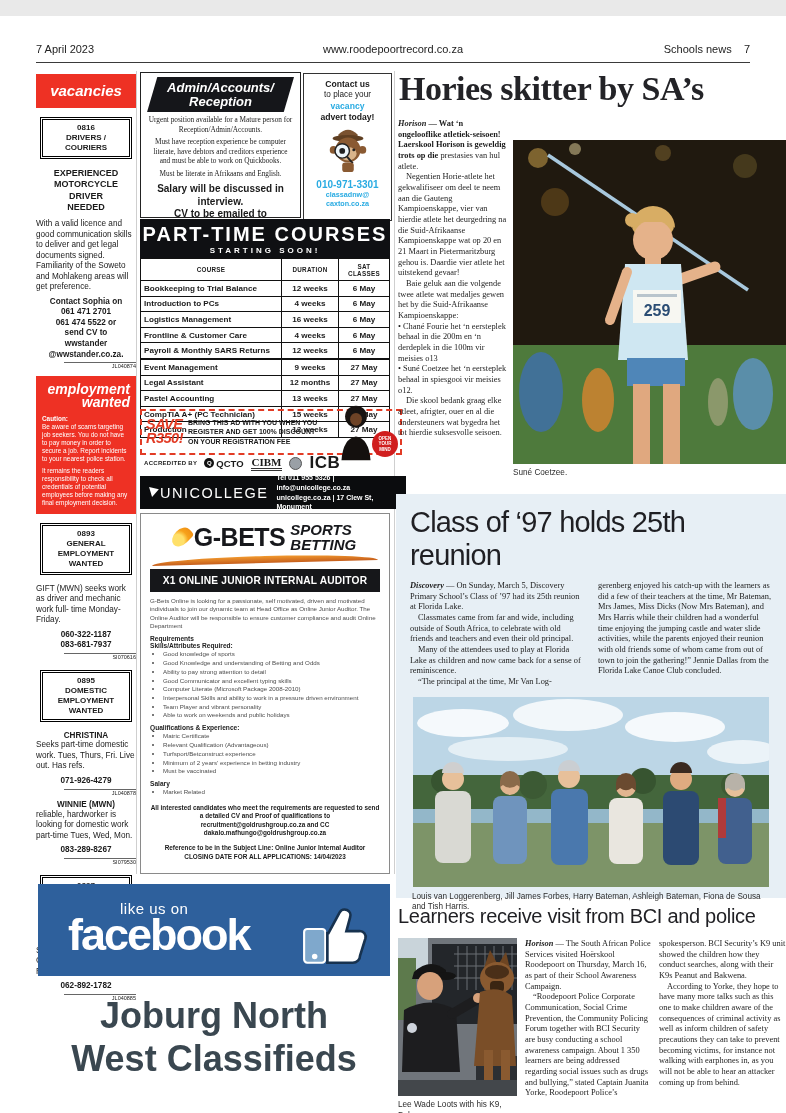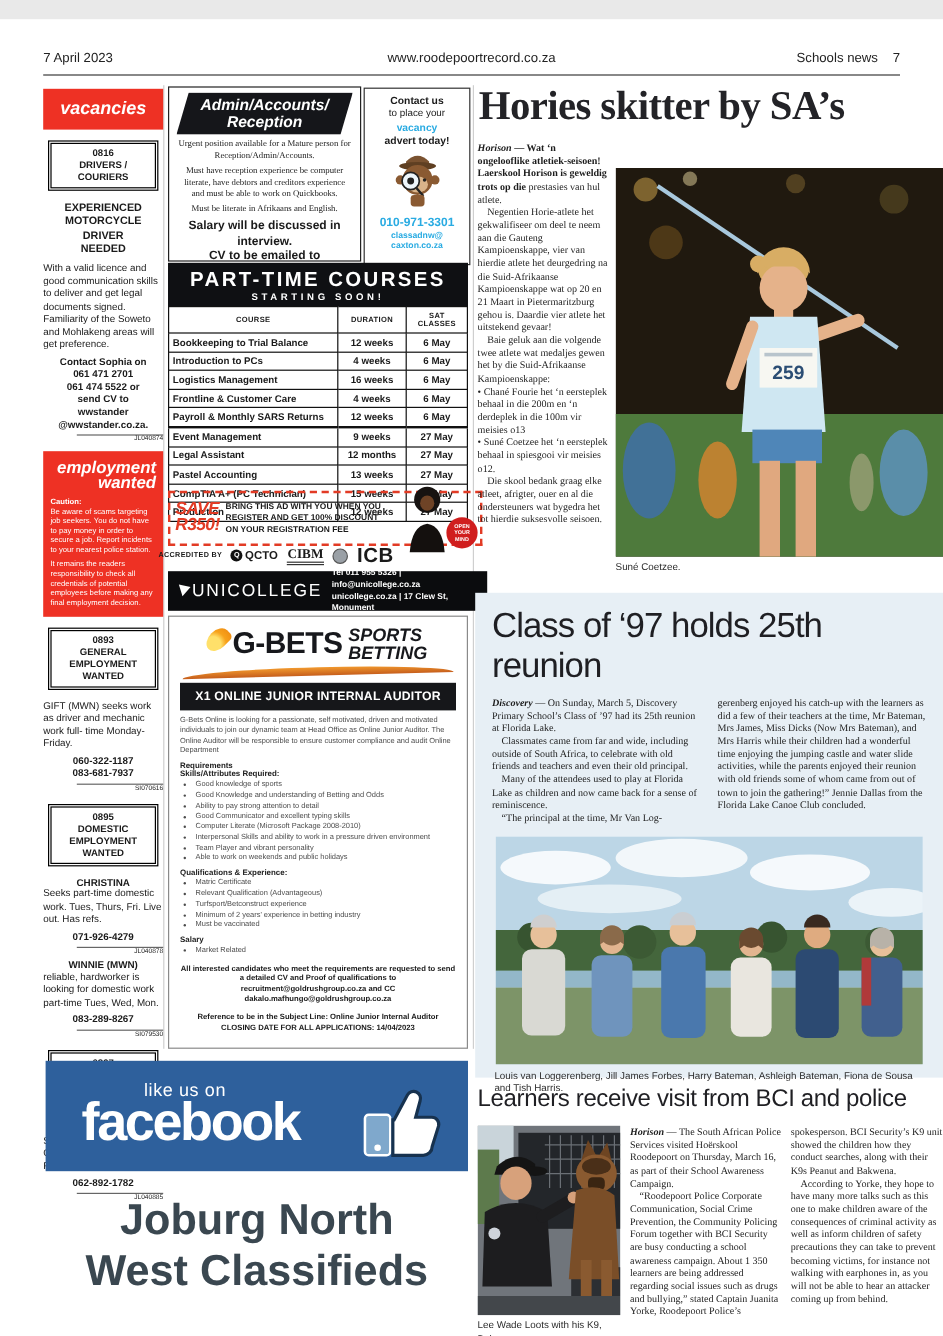--- a/index.html
+++ b/index.html
@@ -43,51 +43,51 @@
   #contact-box{left:303px;top:57px;width:87px;height:141px;border:1px solid #333;text-align:center;padding-top:5px}
   #contact-box .b{font-weight:bold;font-size:8.6px;line-height:1.3}
   #contact-box .n{font-size:8.2px;line-height:1.3}
   .cyan{color:#29abe2}
   .cb-phone{font-weight:bold;font-size:10px;margin-top:2px}
   .cb-mail{font-weight:bold;font-size:7.2px;line-height:1.25}
 
   
   #courses{left:140px;top:203px;width:250px}
   .courses-head{background:#0f1013;color:#fff;text-align:center;padding:4px 0 3px}
-  .courses-title{font-size:17px;font-weight:bold;letter-spacing:2px}
+  .courses-title{font-size:20px;font-weight:bold;letter-spacing:2px}
   .courses-sub{font-size:8px;font-weight:bold;letter-spacing:3px}
   #courses table{width:100%;border-collapse:collapse;border:1.5px solid #111}
   #courses th{font-size:6.3px;border:1px solid #111;padding:3.5px 2px;letter-spacing:.3px}
   #courses td{font-size:8.1px;font-weight:bold;border:1px solid #111;padding:2.8px 3px}
   #courses td+td{text-align:center}
   #courses .sep td{border-top:2px solid #111}
 
   
   #save-strip{left:140px;top:393px;width:250px;height:38px;border:2px dashed #e23b25;
               display:flex;align-items:center;gap:5px;padding:2px 4px}
   .save-big{color:#e23b25;font-weight:bold;font-style:italic;font-size:14.5px;line-height:.95;letter-spacing:-.5px}
   .save-text{font-size:7px;font-weight:bold;line-height:1.3;width:132px}
   .mind-badge{position:absolute;right:2px;top:20px;width:26px;height:26px;border-radius:50%;background:#d01e1e;
               color:#fff;font-size:4.5px;font-weight:bold;text-align:center;display:flex;align-items:center;justify-content:center;line-height:1.15}
-  #accredited{left:132px;top:437px;width:250px;height:20px;display:flex;align-items:center;gap:7px}
+  #accredited{left:144px;top:437px;width:250px;height:20px;display:flex;align-items:center;gap:7px}
   .accr-label{font-size:6px;font-weight:bold;letter-spacing:.3px}
   .logo-qcto{display:flex;align-items:center;gap:2px;font-weight:bold;font-size:9.5px}
   .qcto-dot{width:10px;height:10px;border-radius:50%;background:#111;color:#fff;font-size:6px;display:inline-flex;align-items:center;justify-content:center}
   .logo-cibm{font-family:"Liberation Serif",serif;font-weight:bold;font-size:11px;border-bottom:3px double #333;padding:0 1px}
   .seal{width:11px;height:11px;border-radius:50%;background:#9aa0a6;border:1.5px solid #555}
   .logo-icb{font-weight:bold;font-size:17px;letter-spacing:.5px}
   #unicollege{left:140px;top:460px;width:250px;height:33px;background:#0b0c0e;color:#fff;
               display:flex;align-items:center;gap:8px;padding:0 8px}
   .uni-logo{font-size:14.5px;letter-spacing:1.5px;display:flex;align-items:center;gap:2px}
   .uni-mark{width:0;height:0;border-left:5px solid transparent;border-right:5px solid transparent;border-top:9px solid #fff;transform:rotate(12deg)}
   .uni-contact{font-size:7px;font-weight:bold;line-height:1.4}
 
   
   #gbets{left:140px;top:497px;width:250px;height:361px;border:1px solid #8a8a8a;padding:6px 9px;box-sizing:border-box}
-  .gb-logo-row{display:flex;justify-content:center;gap:5px;margin-top:2px}
+  .gb-logo-row{display:flex;align-items:center;justify-content:center;gap:5px;margin-top:2px}
   .gb-flame{width:15px;height:22px;background:radial-gradient(circle at 50% 75%, #ffe06a 0 35%, #f7a21b 60%, #ef8c12 100%);
             border-radius:50% 4px 50% 50%;transform:rotate(45deg)}
   .gb-brand{font-size:25px;font-weight:bold;letter-spacing:-.5px;color:#17181c}
   .gb-sub{font-size:15px;font-weight:bold;font-style:italic;line-height:1;color:#17181c}
   .gb-swoosh{height:7px;margin:4px 2px 6px;background:linear-gradient(#f29a2e,#c65e1c);border-radius:50%/100% 100% 0 0;transform:rotate(-1.5deg)}
   .gb-bar{background:#16171a;color:#fff;font-weight:bold;font-size:10.2px;text-align:center;padding:6px 0;letter-spacing:.2px}
   .gb-p{font-size:6.2px;color:#4c4c4c;line-height:1.35;margin:5px 0 0}
   .gb-h{font-size:6.6px;font-weight:bold;color:#222;margin:5px 0 1px}
   .gb-ul{margin:1px 0 0;padding-left:13px}
   .gb-ul li{font-size:6.2px;color:#4c4c4c;line-height:1.32;margin:.5px 0}

